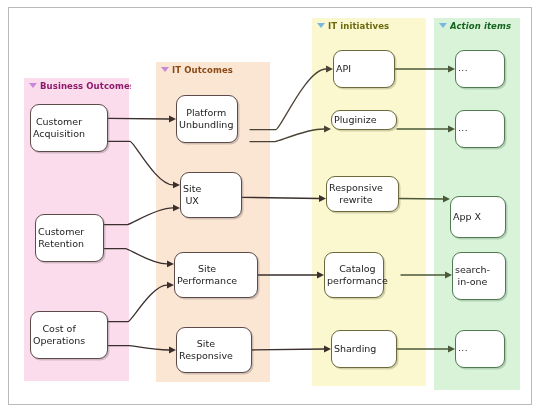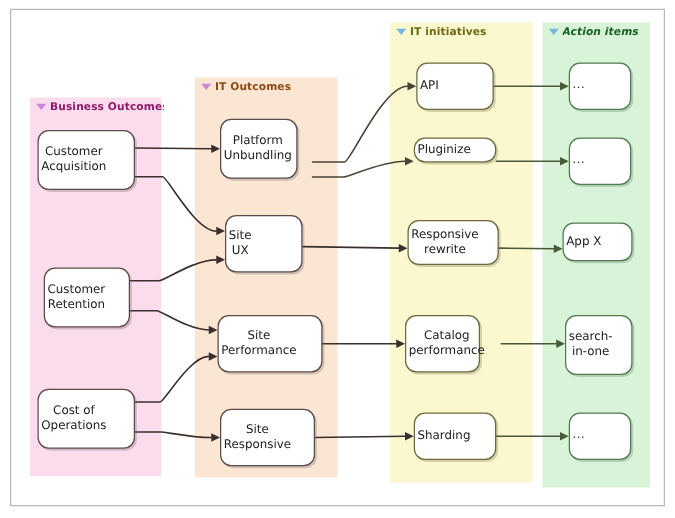--- a/index.html
+++ b/index.html
@@ -199,21 +199,21 @@
         <div class="node green" style="left: 446px; top: 42px; width: 50px; height: 38px;">
           <div>
             <span class="lbl ell">...</span>
           </div>
         </div>
         <div class="node green" style="left: 446px; top: 102px; width: 50px; height: 38px;">
           <div>
             <span class="lbl ell">...</span>
           </div>
         </div>
-        <div class="node green" style="left: 441px; top: 170px; width: 56px; height: 31px;">
+        <div class="node green" style="left: 441px; top: 188px; width: 56px; height: 42px;">
           <div>
             <span class="lbl">App X</span>
           </div>
         </div>
         <div class="node green" style="left: 443px; top: 244px; width: 54px; height: 48px;">
           <div>
             <span class="lbl">search-</span>
             <span class="lbl">in-one</span>
           </div>
         </div>

